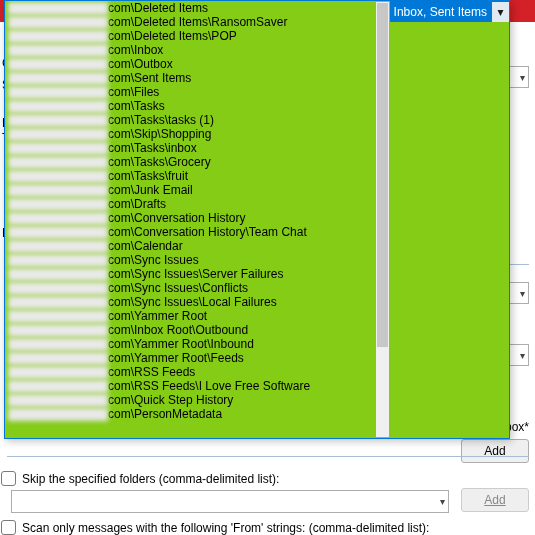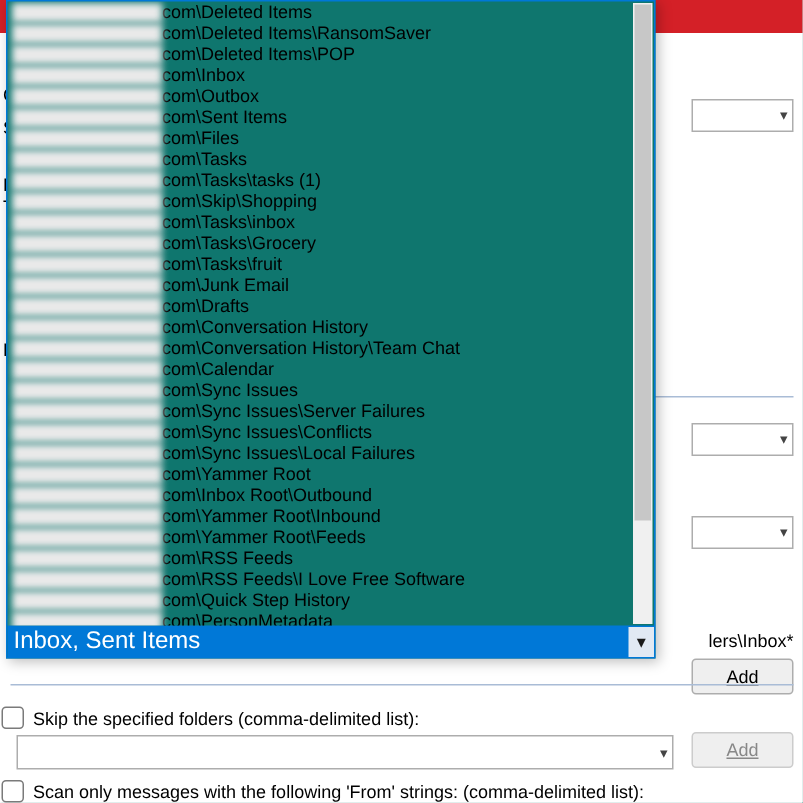--- a/index.html
+++ b/index.html
@@ -103,28 +103,28 @@
       position: absolute; left: 10px;
       height: 23px;
     }
     .long-select.skip { top: 468px; right: 86px; }
 
     
     .dropdown-overlay {
       position: absolute;
       left: 4px;
       top: 0;
-      width: 433px;
+      width: 506px;
       height: 439px;
       border: 1px solid #0078d7;
-      background: #0f766e;
+      background: #84cc16;
       box-shadow: 2px 2px 8px rgba(0,0,0,.25);
       z-index: 20;
       display: flex;
-      flex-direction: column;
+      flex-direction: row;
     }
     .dropdown-list {
       flex: 1;
       overflow: hidden;
       position: relative;
       padding: 0 14px 0 0;
     }
     .dropdown-list .inner {
       position: absolute; inset: 0 14px 0 0;
       overflow: hidden;
@@ -163,21 +163,21 @@
 
     .dropdown-input {
       height: 21px;
       border-top: 1px solid #0078d7;
       display: flex; align-items: stretch;
     }
     .dropdown-input .field {
       flex: 1; display: flex; align-items: center;
       background: #0078d7; color: #fff;
       padding: 0 4px;
-      font-size: 16px;
+      font-size: 12px;
     }
     .dropdown-input .dd-chev {
       width: 18px; display:flex; align-items:center; justify-content:center;
       border-left:1px solid #0078d7;
       background: #e1e9f3;
       color:#1a1a1a;
     }
 
     
     .hidden-select-260 {

